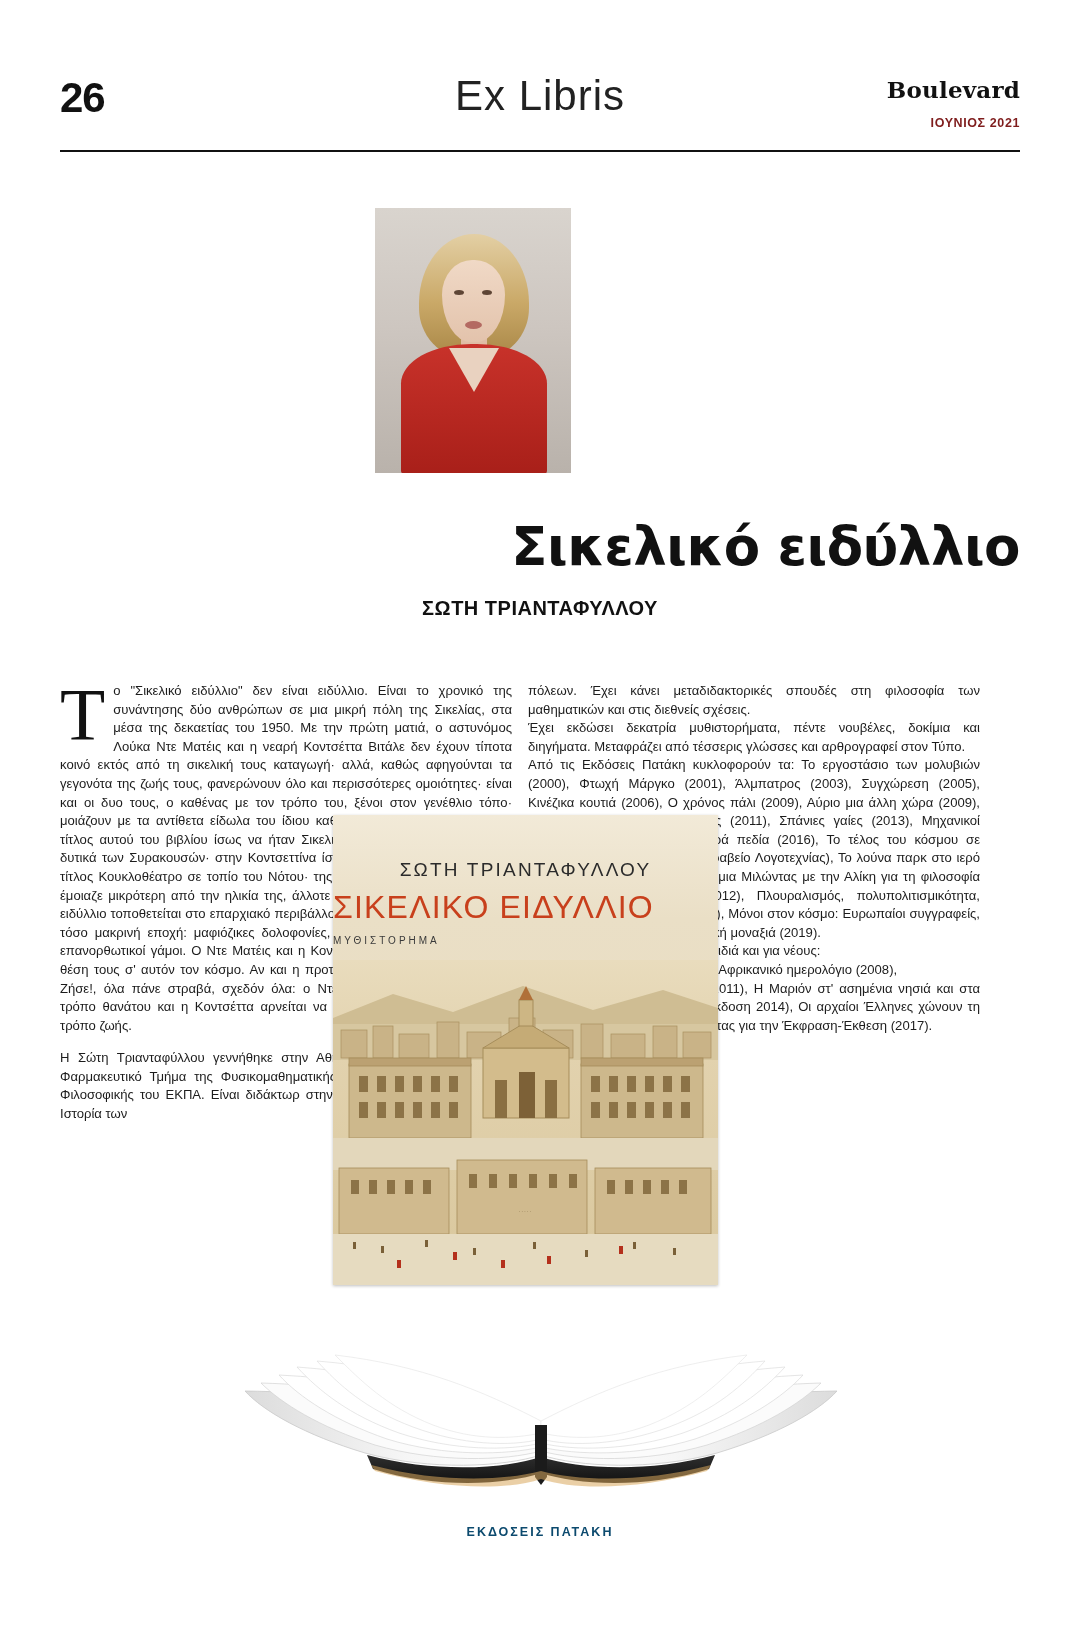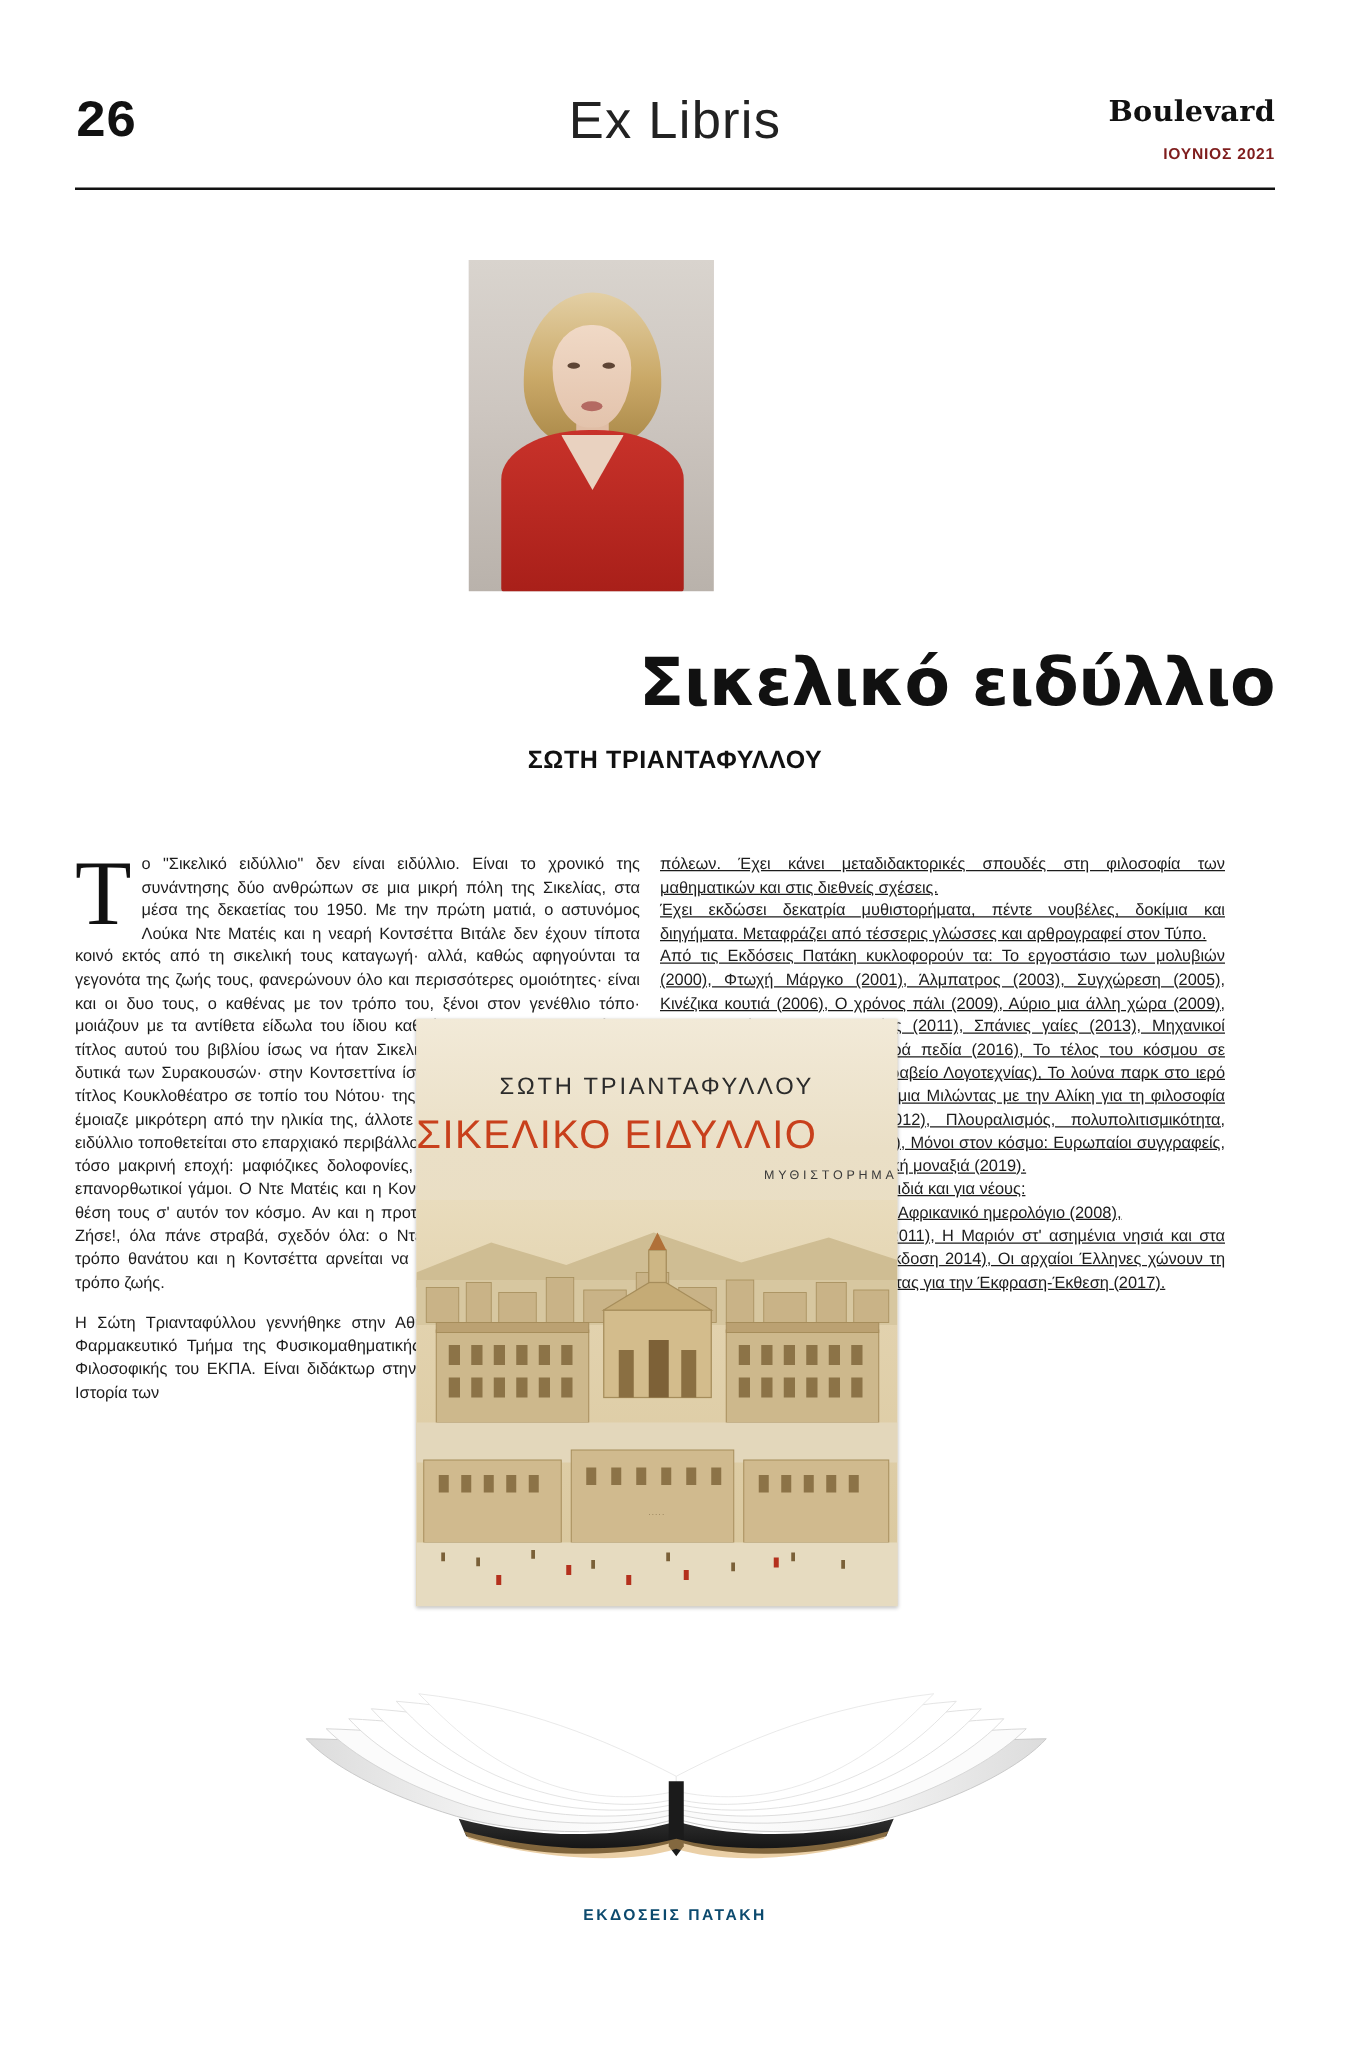--- a/index.html
+++ b/index.html
@@ -21,21 +21,21 @@
     position: absolute;
     top: 72px;
     left: 60px;
     right: 60px;
     height: 70px;
   }
   .page-number {
     position: absolute;
     left: 0;
     top: 2px;
-    font-family: Liberation Mono, monospace;
+    font-family: Liberation Sans, sans-serif;
     font-weight: bold;
     font-size: 42px;
     letter-spacing: -1px;
     color: #111;
   }
   .masthead-title {
     position: absolute;
     left: 0;
     right: 0;
     top: 0;
@@ -190,21 +190,21 @@
     width: 452px;
     font-size: 13.1px;
     line-height: 18.6px;
     color: #1c1c1c;
     text-align: justify;
   }
   .col.left { left: 60px; }
   .col.right { left: 528px; width: 452px; }
 
   .col p { margin: 0 0 14px 0; }
-  .col p.tight { margin-bottom: 0; text-decoration: underline; }
+  .col p.tight { margin-bottom: 0; }
 
   .dropcap-para::first-letter {
     float: left;
     font-family: "Liberation Serif", serif;
     font-size: 74px;
     line-height: 58px;
     padding: 4px 8px 0 0;
     font-weight: normal;
     color: #111;
   }
@@ -241,21 +241,21 @@
     left: 0; right: 0;
     font-family: "Liberation Sans", sans-serif;
     font-size: 32px;
     letter-spacing: 1.2px;
     color: #c8401c;
   }
   .cover-sub {
     position: absolute;
     top: 120px;
     left: 0; right: 0;
-    text-align: right;
+    text-align: left;
     font-family: "Liberation Sans", sans-serif;
     font-size: 10px;
     letter-spacing: 3px;
     color: #3a3a3a;
   }
   .cover-art {
     position: absolute;
     left: 0; right: 0;
     top: 145px;
     bottom: 0;

